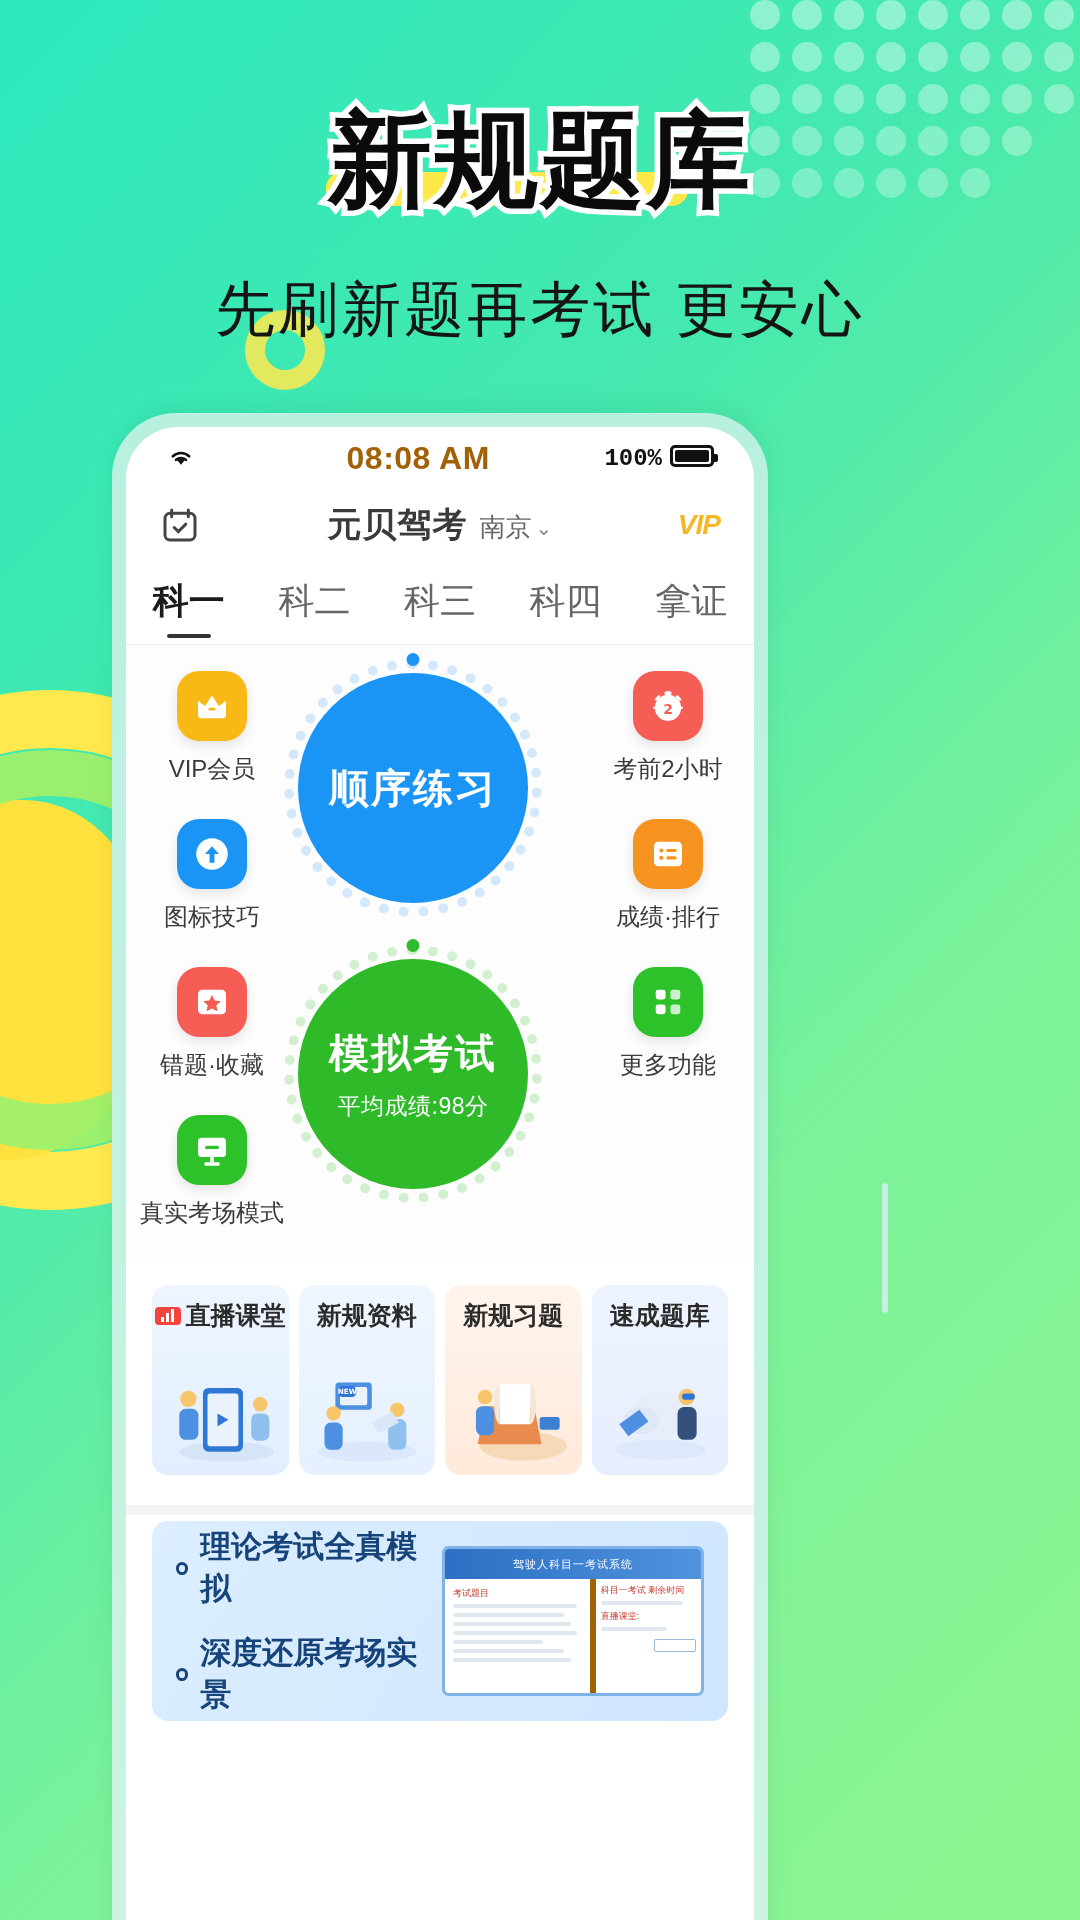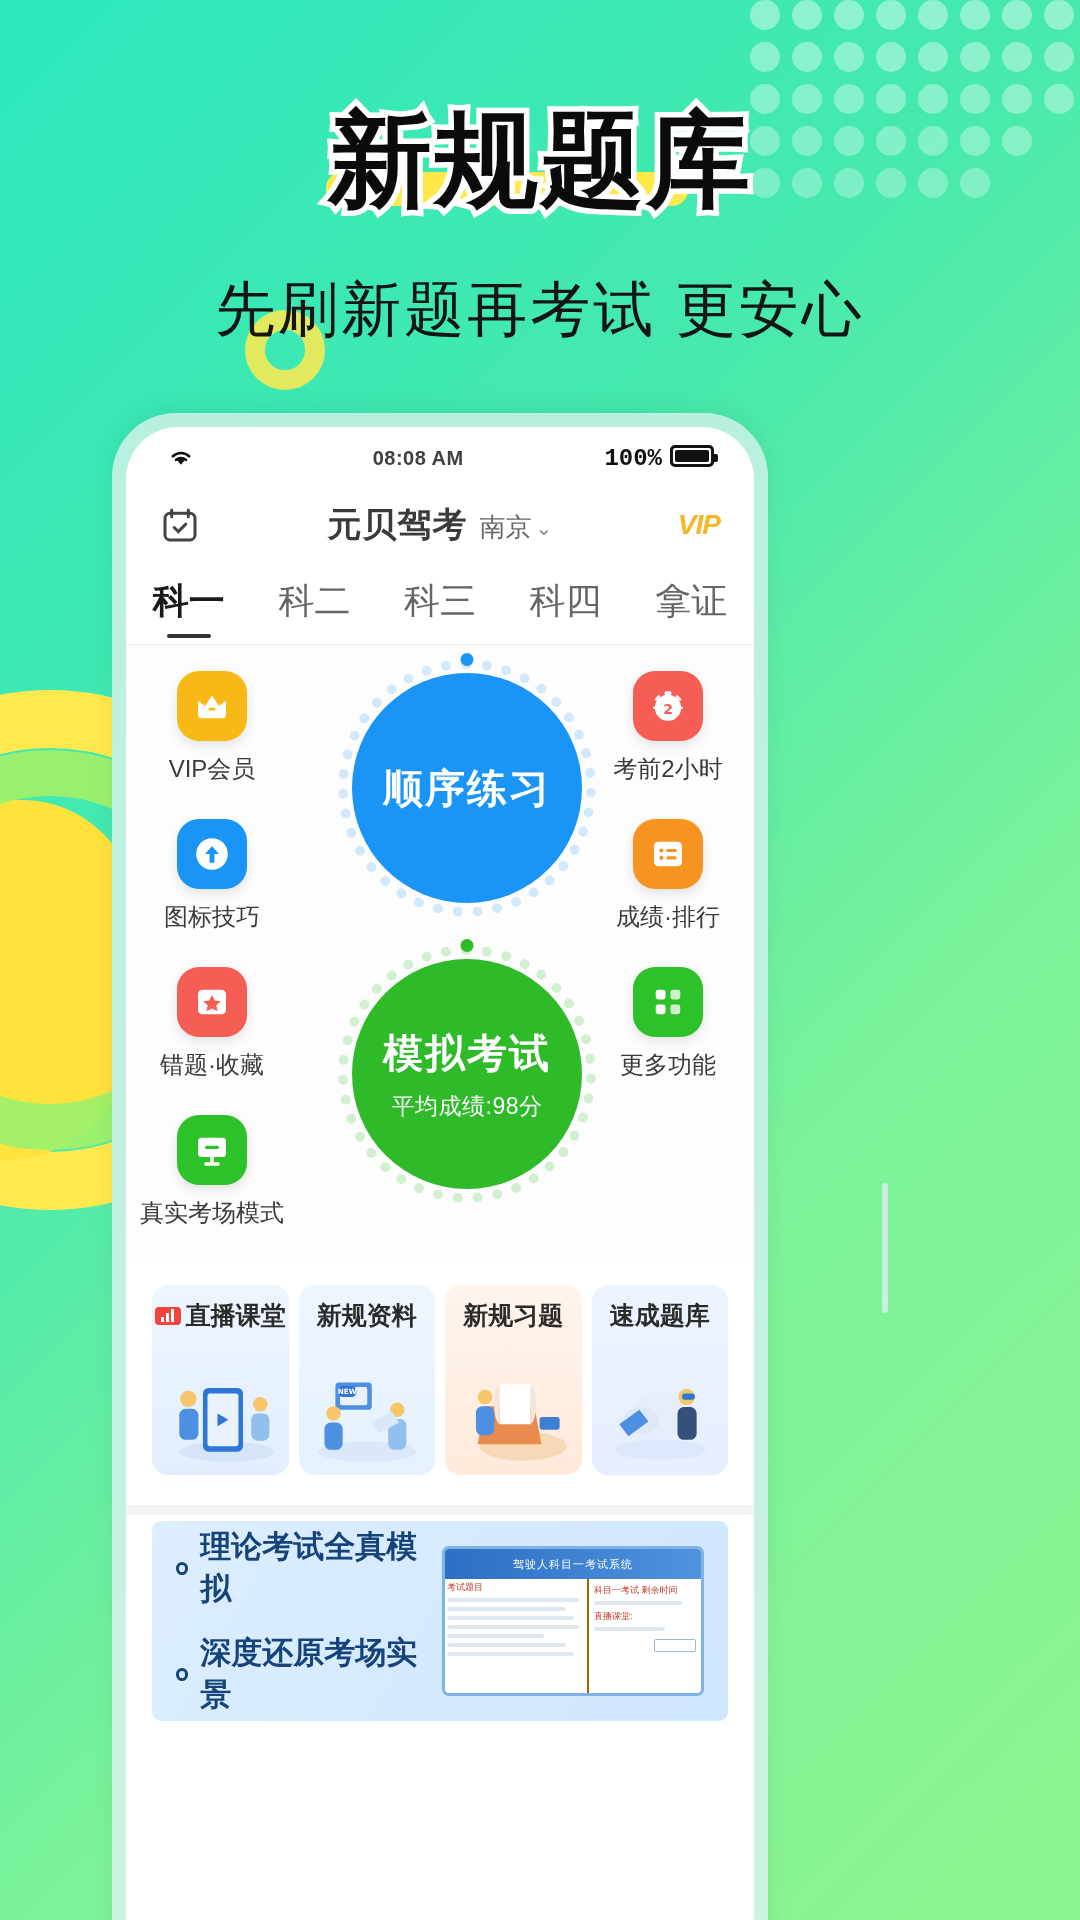--- a/index.html
+++ b/index.html
@@ -78,21 +78,21 @@
   .sb1 { left:106px; top:700px; height:54px; }
   .sb2 { left:106px; top:790px; height:90px; }
   .sb3 { left:106px; top:900px; height:90px; }
   .sb4 { left:770px; top:770px; height:130px; }
 
   
   .statusbar {
     height:62px; display:flex; align-items:center;
     padding:0 40px; justify-content:space-between;
   }
-  .sb-time { font-size:20px; font-weight:bold; color:#404040; letter-spacing:.5px;margin-left:36px; }
+  .sb-time { font-size:32px; font-weight:bold; color:#a16207; letter-spacing:.5px;margin-left:36px; }
   .sb-right { display:flex; gap:8px;font-family:Liberation Mono, monospace; }
   .sb-pct { font-size:24px; font-weight:bold; color:#111; }
   .batt { width:44px; height:22px; border:3px solid #111; border-radius:5px; position:relative; }
   .batt::after { content:""; position:absolute; right:-7px; top:6px; width:4px; height:8px; background:#111; border-radius:0 2px 2px 0; }
   .batt i { position:absolute; left:2px; top:2px; bottom:2px; width:34px; background:#111; border-radius:2px; display:block; }
 
   
   .app-header {
     height:72px; display:flex; align-items:center; padding:0 34px; position:relative;
   }
@@ -119,21 +119,21 @@
   }
   .tab.active { color:#1a1a1a; font-weight:bold; }
   .tab.active::after {
     content:""; position:absolute; left:50%; transform:translateX(-50%);
     bottom:6px; width:44px; height:4px; background:#333; border-radius:2px;
   }
 
   
   .main { display:flex; background:#fdfdfd; padding:10px 0 0; }
   .col-side { width:172px; padding-top:16px; }
-  .col-center { flex:1; display:flex; flex-direction:column; align-items:flex-end; gap:2px; padding-top:6px; }
+  .col-center { flex:1; display:flex; flex-direction:column; align-items:flex-start; gap:2px; padding-top:6px; }
 
   .fitem { text-align:center; margin-bottom:34px; }
   .fico {
     width:70px; height:70px; margin:0 auto 12px; border-radius:22px;
     display:flex; align-items:center; justify-content:center;
     box-shadow:0 5px 12px rgba(0,0,0,.10);
   }
   .fico svg { width:42px; height:42px; }
   .flabel { font-size:24px; color:#3b3b3b; white-space:nowrap; }
 
@@ -172,35 +172,35 @@
   }
   .live-tag {
     width:26px; height:18px; border-radius:4px; background:#f4453c;
     display:inline-flex; align-items:flex-end; justify-content:center; gap:2px; padding-bottom:3px;
   }
   .live-tag i { width:3px; background:#fff; display:block; }
   .art { position:absolute; left:0; right:0; bottom:0; height:118px; }
 
   
   .banner {
-    margin:6px 26px 0; height:200px; border-radius:9px;
+    margin:6px 26px 0; height:200px; border-radius:16px;
     background:linear-gradient(120deg,#dceeff,#cfe6ff);
     display:flex; align-items:center; padding:0 24px; gap:18px;
   }
   .bullets { display:flex; flex-direction:column; gap:22px; }
   .bullet { display:flex; align-items:center; gap:12px; font-size:31px; color:#16447a; font-weight:bold; }
   .bdot { width:13px; height:13px; border-radius:50%; border:3px solid #16447a; }
   .shot {
     width:262px; height:150px; background:#fff; border:3px solid #7fb2e6; border-radius:7px;
     overflow:hidden; position:relative; flex-shrink:0;
   }
   .shot-top { height:30px; background:linear-gradient(90deg,#2c6fc4,#4f93dd); }
   .shot-top span { color:#fff; font-size:11px; display:block; text-align:center; padding-top:8px; letter-spacing:1px; }
   .shot-body { display:flex; height:117px; }
-  .shot-l { flex:1.35; padding:2px; border-right:2px solid #a16207; }
+  .shot-l { flex:1.35; padding:8px; border-right:6px solid #a16207; }
   .shot-r { flex:1; padding:5px; }
   .sline { height:4px; background:#dfe7ef; border-radius:2px; margin-bottom:5px; }
   .sline.s1 { width:96%; } .sline.s2 { width:86%; } .sline.s3 { width:92%; } .sline.s4 { width:70%; }
   .stitle { font-size:9px; color:#c0392b; margin-bottom:4px; }
   .sbtn { width:42px; height:13px; border:1px solid #9bb8d4; border-radius:2px; margin-top:8px; margin-left:auto; }
   .divider { height:10px; background:#f3f4f6; margin-top:4px; }
 </style>
 </head>
 <body>
 

